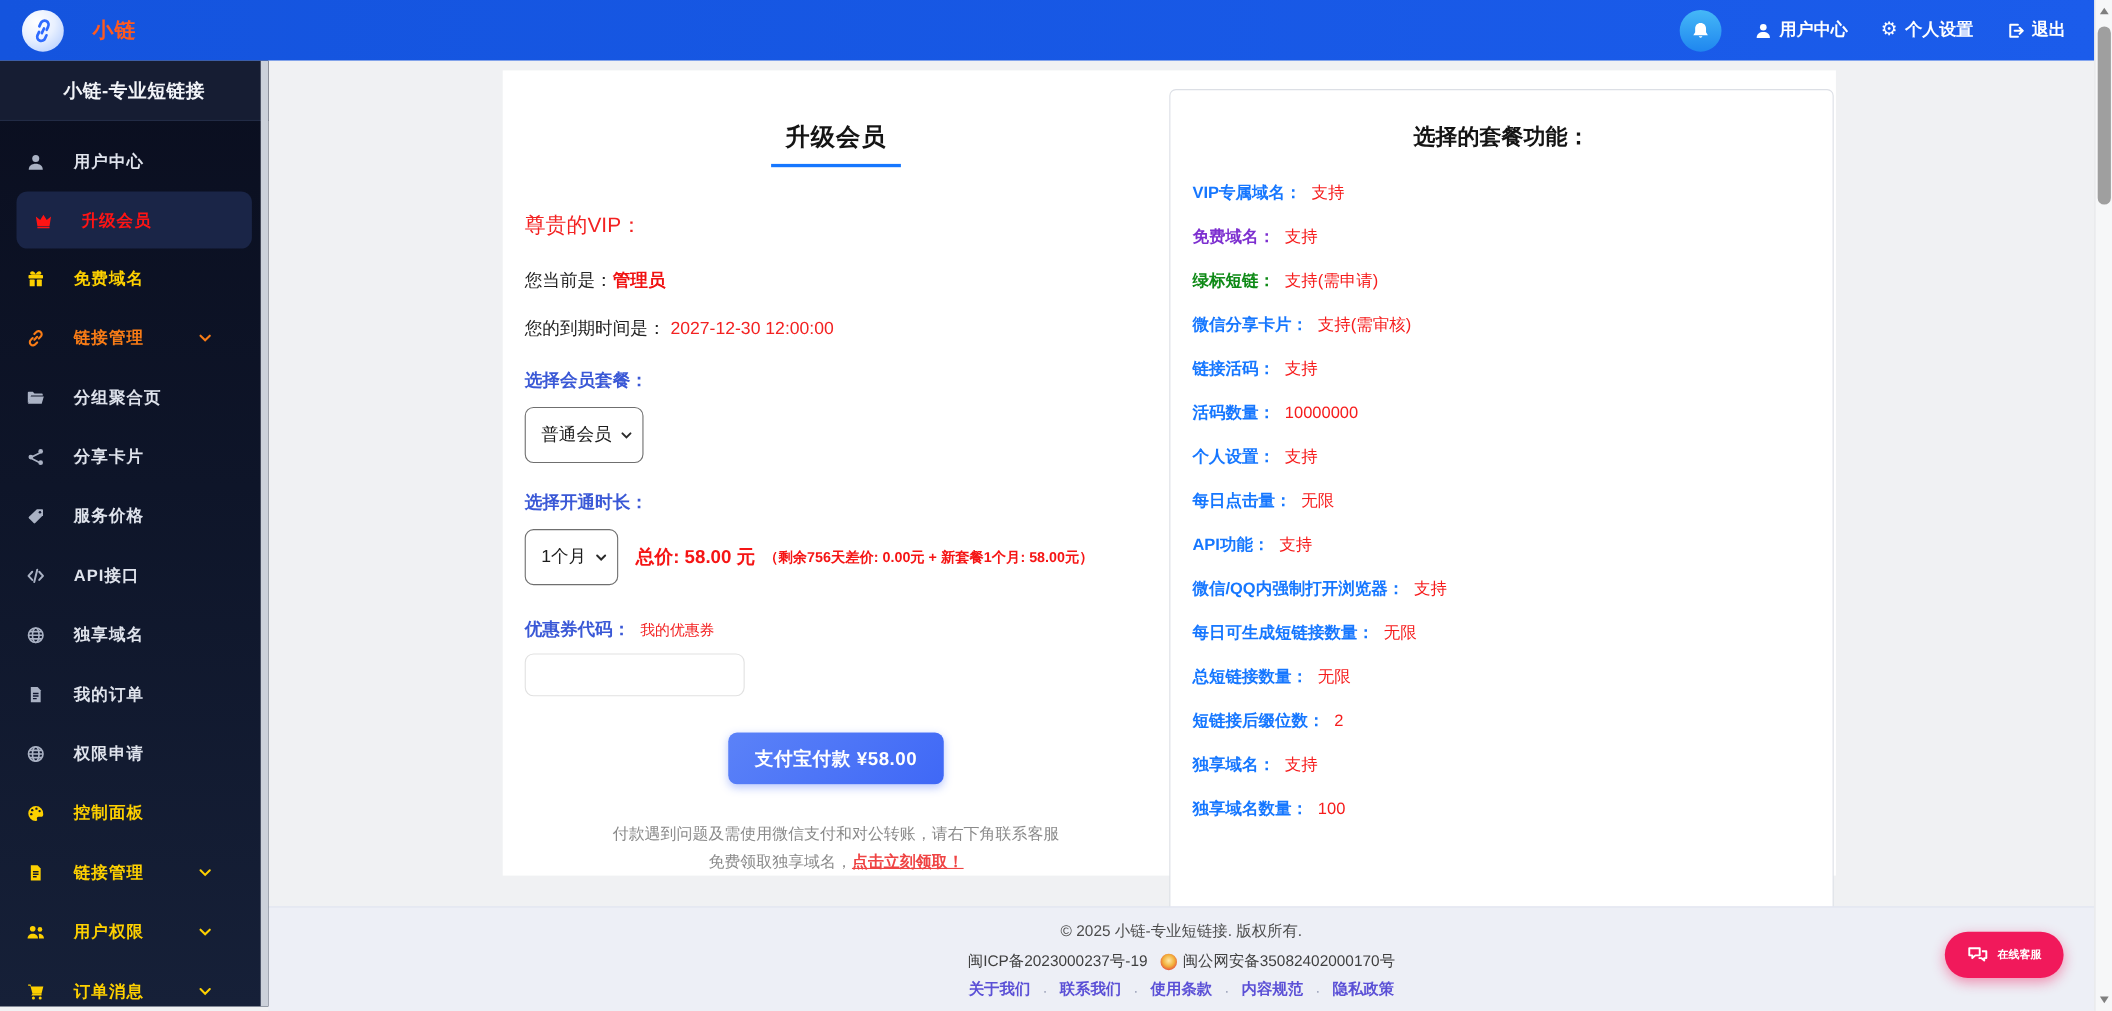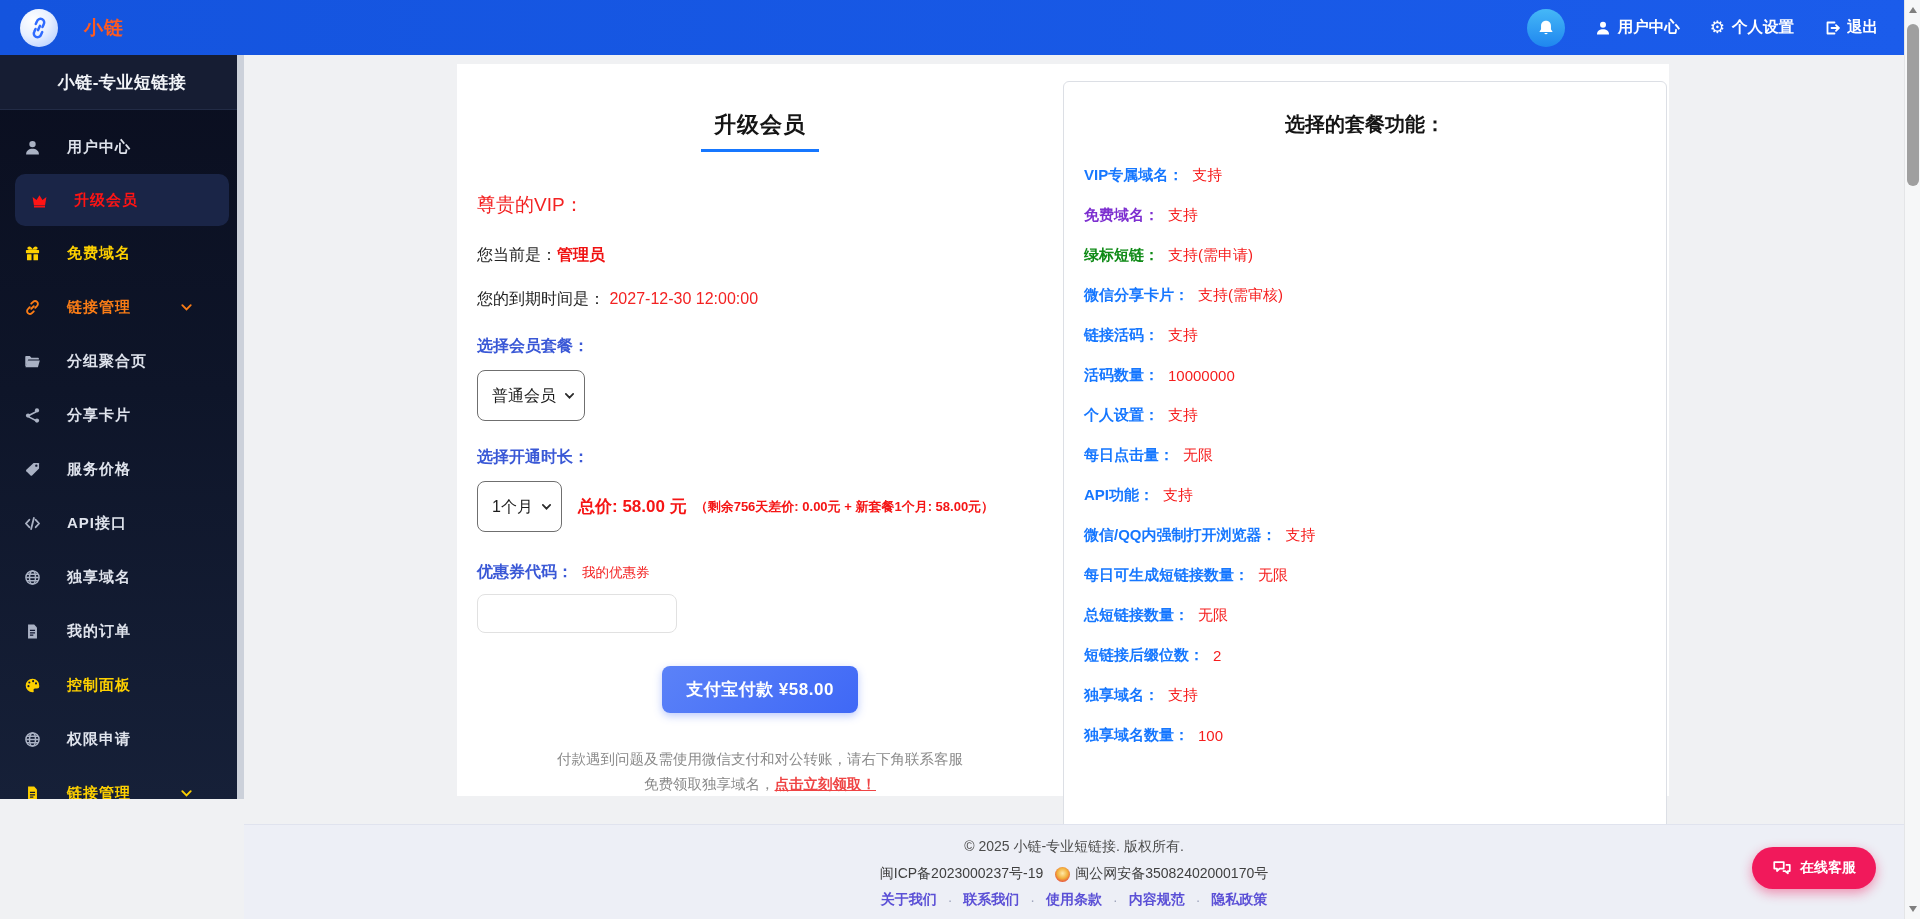--- a/index.html
+++ b/index.html
@@ -19,21 +19,21 @@
   .top-link svg { width:16px; height:16px; }
   .gear-glyph { font-size:17px; line-height:1; font-family:"DejaVu Sans",sans-serif; }
 
   
   .page-scrollbar { position:absolute; top:0; right:0; width:16px; height:919px; background:#f6f7f8; border-left:1px solid #e4e5e7; z-index:40; }
   .ps-arrow-up { position:absolute; top:7px; left:4px; width:0; height:0; border-left:4px solid transparent; border-right:4px solid transparent; border-bottom:6px solid #7f7f7f; }
   .ps-arrow-down { position:absolute; bottom:7px; left:4px; width:0; height:0; border-left:4px solid transparent; border-right:4px solid transparent; border-top:6px solid #7f7f7f; }
   .ps-thumb { position:absolute; top:24px; left:2px; width:12px; height:162px; background:#9f9f9f; border-radius:6px; }
 
   
-  .sidebar { position:absolute; top:55px; left:0; width:244px; height:744px; background:linear-gradient(180deg,#0a0e1f 0%,#0e1529 45%,#162038 100%); overflow:hidden; z-index:20; }
+  .sidebar { position:absolute; top:55px; left:0; width:244px; height:860px; background:linear-gradient(180deg,#0a0e1f 0%,#0e1529 45%,#162038 100%); overflow:hidden; z-index:20; }
   .side-scrollbar { position:absolute; top:0; right:0; width:7px; height:100%; background:#ccd1da; }
   .side-header { height:55px; background:#161d33; border-bottom:1px solid #222b45; display:flex; align-items:center; justify-content:center; color:#f2f4f8; font-size:17px; font-weight:bold; letter-spacing:.5px; }
   .menu { padding-top:10px; }
   .menu-item { height:54px; display:flex; align-items:center; padding:0 0 0 22px; cursor:pointer; color:#dfe3ec; }
   .menu-item .mi-icon { width:20px; height:20px; display:flex; align-items:center; justify-content:center; color:#aab2c4; flex:0 0 20px; }
   .menu-item .mi-icon svg { width:17px; height:17px; }
   .menu-item .mi-label { margin-left:25px; font-size:15px; font-weight:bold; letter-spacing:1px; }
   .menu-item .mi-chevron { margin-left:auto; margin-right:50px; width:15px; height:15px; color:inherit; }
   .menu-item.active { background:#1a2547; border-radius:10px; margin:0 15px; padding-left:14px; height:52px; }
   .menu-item.active .mi-icon, .menu-item.active .mi-label { color:#ff1414; }
@@ -77,21 +77,21 @@
   
   .footer { position:absolute; left:0; right:0; bottom:0; height:95px; background:#edeff6; border-top:1px solid #e0e3ee; text-align:center; }
   .f-line1 { margin-top:13px; font-size:14px; color:#4c4c4c; }
   .f-line2 { margin-top:9px; font-size:14px; color:#3f3f3f; display:flex; align-items:center; justify-content:center; }
   .police-badge { display:inline-block; width:15px; height:15px; border-radius:50%; background:radial-gradient(circle at 50% 42%, #ffe9a8 0%, #f2b13c 45%, #e5493d 80%); margin:0 5px 0 12px; }
   .f-line3 { margin-top:8px; font-size:14px; font-weight:bold; color:#5b50d6; display:flex; align-items:center; justify-content:center; }
   .f-link { cursor:pointer; color:#5b50d6; }
   .f-sep { color:#a0a6bc; margin:0 11px; font-weight:normal; }
 
   
-  .cs-btn { position:absolute; right:44px; bottom:30px; height:42px; padding:0 20px; border-radius:21px; background:#f1195b; color:#fff; display:flex; align-items:center; gap:8px; font-size:14px; font-weight:bold; cursor:pointer; box-shadow:0 4px 12px rgba(241,25,91,.45); z-index:50; }
+  .cs-btn { position:absolute; right:44px; bottom:30px; height:42px; padding:0 20px; border-radius:21px; background:#f1195b; color:#fff; display:flex; align-items:center; gap:8px; font-size:10px; font-weight:bold; cursor:pointer; box-shadow:0 4px 12px rgba(241,25,91,.45); z-index:50; }
   .cs-btn svg { width:20px; height:20px; }
 </style>
 </head>
 <body>
 
 <div class="topbar">
   <div class="brand">
     <div class="logo-mark">
       <svg viewBox="0 0 16 16" fill="none" stroke="currentColor" stroke-width="1.8" stroke-linecap="round">
         <path d="M6.8 9.2l2.4-2.4"></path>
@@ -228,43 +228,43 @@
       <span class="mi-icon">
           <svg viewBox="0 0 16 16" fill="currentColor">
             <path d="M3.8 1.5h5.8l2.6 2.8v10.2H3.8z"></path>
             <g stroke="#101730" stroke-width="1.2">
               <path d="M5.6 7h4.8M5.6 9.2h4.8M5.6 11.4h3.2"></path>
             </g>
           </svg>
         </span>
       <span class="mi-label">我的订单</span>
     </div>
+    <div class="menu-item">
+      <span class="mi-icon">
+          <svg viewBox="0 0 16 16" fill="none" stroke="currentColor" stroke-width="1.4">
+            <circle cx="8" cy="8" r="6.2"></circle>
+            <ellipse cx="8" cy="8" rx="2.8" ry="6.2"></ellipse>
+            <path d="M2 8h12M2.8 4.9h10.4M2.8 11.1h10.4"></path>
+          </svg>
+        </span>
+      <span class="mi-label">权限申请</span>
+    </div>
     <div class="menu-item yellow">
       <span class="mi-icon">
           <svg viewBox="0 0 16 16" fill="currentColor">
             <path d="M8 1.6A6.4 6.4 0 1 0 8 14.4c1.1 0 1.5-.7 1.1-1.5-.5-1 .2-2.1 1.3-2.1h1.9a2.1 2.1 0 0 0 2.1-2.2A6.4 6.4 0 0 0 8 1.6z"></path>
             <g fill="#101730">
               <circle cx="5" cy="5.2" r="1"></circle>
               <circle cx="8.6" cy="3.9" r="1"></circle>
               <circle cx="11.3" cy="6" r="1"></circle>
               <circle cx="4.2" cy="8.6" r="1"></circle>
             </g>
           </svg>
         </span>
       <span class="mi-label">控制面板</span>
-    </div>
-    <div class="menu-item">
-      <span class="mi-icon">
-          <svg viewBox="0 0 16 16" fill="none" stroke="currentColor" stroke-width="1.4">
-            <circle cx="8" cy="8" r="6.2"></circle>
-            <ellipse cx="8" cy="8" rx="2.8" ry="6.2"></ellipse>
-            <path d="M2 8h12M2.8 4.9h10.4M2.8 11.1h10.4"></path>
-          </svg>
-        </span>
-      <span class="mi-label">权限申请</span>
     </div>
     <div class="menu-item yellow">
       <span class="mi-icon">
           <svg viewBox="0 0 16 16" fill="currentColor">
             <path d="M3.8 1.5h5.8l2.6 2.8v10.2H3.8z"></path>
             <g stroke="#101730" stroke-width="1.2">
               <path d="M5.6 7h4.8M5.6 9.2h4.8M5.6 11.4h3.2"></path>
             </g>
           </svg>
         </span>

